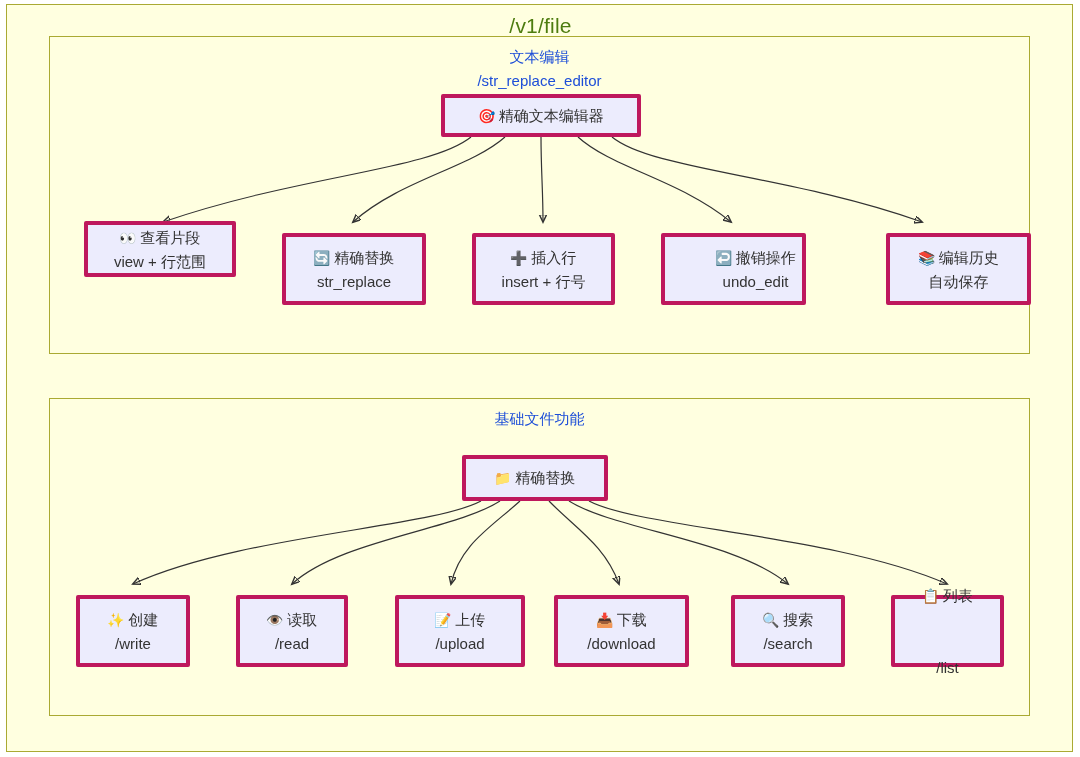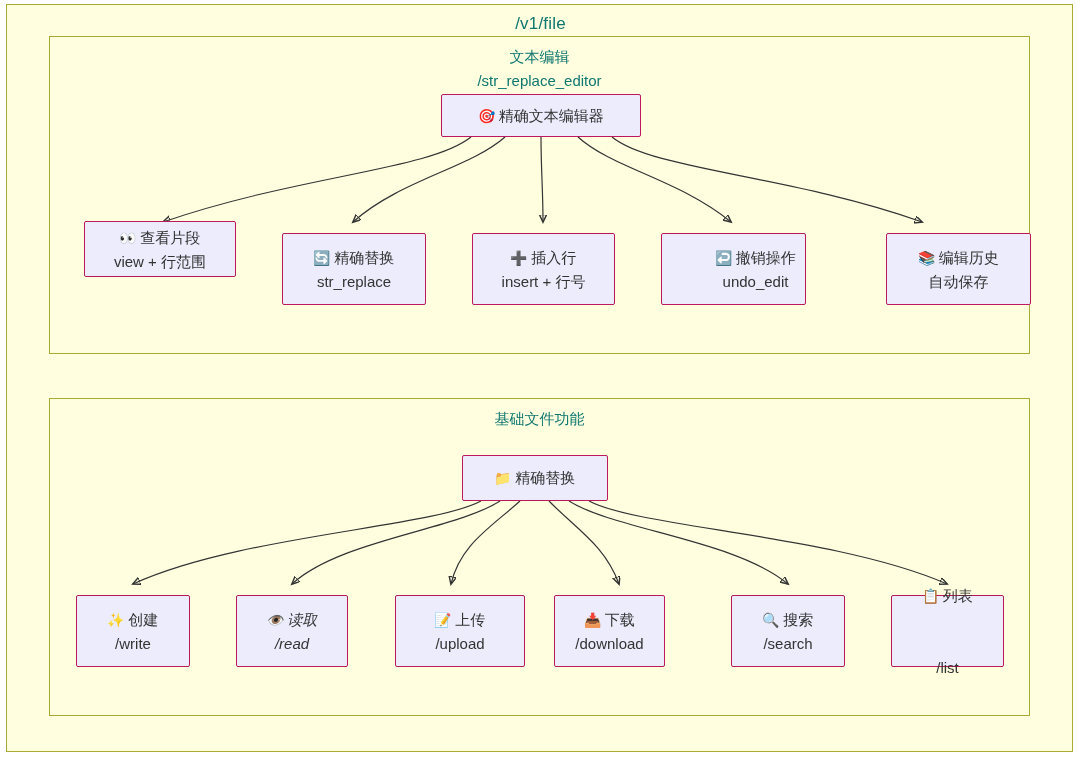--- a/index.html
+++ b/index.html
@@ -12,54 +12,54 @@
     background:#ffffe0;border:1px solid #aaaa33;box-sizing:border-box;
   }
   .subgraph{
     position:absolute;background:#ffffe0;border:1px solid #aaaa33;box-sizing:border-box;
   }
   #sub-editor{left:49px;top:36px;width:981px;height:318px;}
   #sub-basic{left:49px;top:398px;width:981px;height:318px;}
 
   .outer-title{
     position:absolute;left:0;top:9px;width:1067px;text-align:center;
-    font-size:17px;color:#0f766e;letter-spacing:.2px;
+    font-size:21px;color:#4d7c0f;letter-spacing:.2px;
   }
   .sub-title{
     position:absolute;left:0;top:8px;width:100%;text-align:center;
-    font-size:15px;color:#0f766e;line-height:24px;
+    font-size:15px;color:#1d4ed8;line-height:24px;
   }
   .sub-title .l2{display:block;}
 
   
   .node{
     position:absolute;box-sizing:border-box;
-    background:#ececfd;border:1px solid #be185d;border-radius:2px;
+    background:#ececfd;border:4px solid #be185d;border-radius:2px;
     display:flex;flex-direction:column;align-items:center;justify-content:center;
     color:#333333;font-size:15px;line-height:23px;text-align:center;
   }
   .node .line{display:block;white-space:nowrap;}
   .node .emj{font-family:"DejaVu Sans",sans-serif;font-size:14px;margin-right:3px;}
 
   
   #n-editor-root{left:441px;top:94px;width:200px;height:43px;}
   #n-basic-root{left:462px;top:455px;width:146px;height:46px;}
 
   
   #n-view{left:84px;top:221px;width:152px;height:56px;}
   #n-replace{left:282px;top:233px;width:144px;height:72px;}
   #n-insert{left:472px;top:233px;width:143px;height:72px;}
   #n-undo{left:661px;top:233px;width:145px;height:72px;padding-left:44px;}
   #n-history{left:886px;top:233px;width:145px;height:72px;}
 
   
   #n-write{left:76px;top:595px;width:114px;height:72px;}
-  #n-read{left:236px;top:595px;width:112px;height:72px;font-style:italic;}
+  #n-read{left:236px;top:595px;width:112px;height:72px;}
   #n-upload{left:395px;top:595px;width:130px;height:72px;}
-  #n-download{left:554px;top:595px;width:111px;height:72px;}
+  #n-download{left:554px;top:595px;width:135px;height:72px;}
   #n-search{left:731px;top:595px;width:114px;height:72px;}
   #n-list{left:891px;top:595px;width:113px;height:72px;gap:48px;}
 
   svg.edges{position:absolute;left:0;top:0;width:1080px;height:757px;overflow:visible;pointer-events:none;}
   svg.edges path{fill:none;stroke:#333333;stroke-width:1.2;}
 </style>
 </head>
 <body>
 
 <div id="stage">

